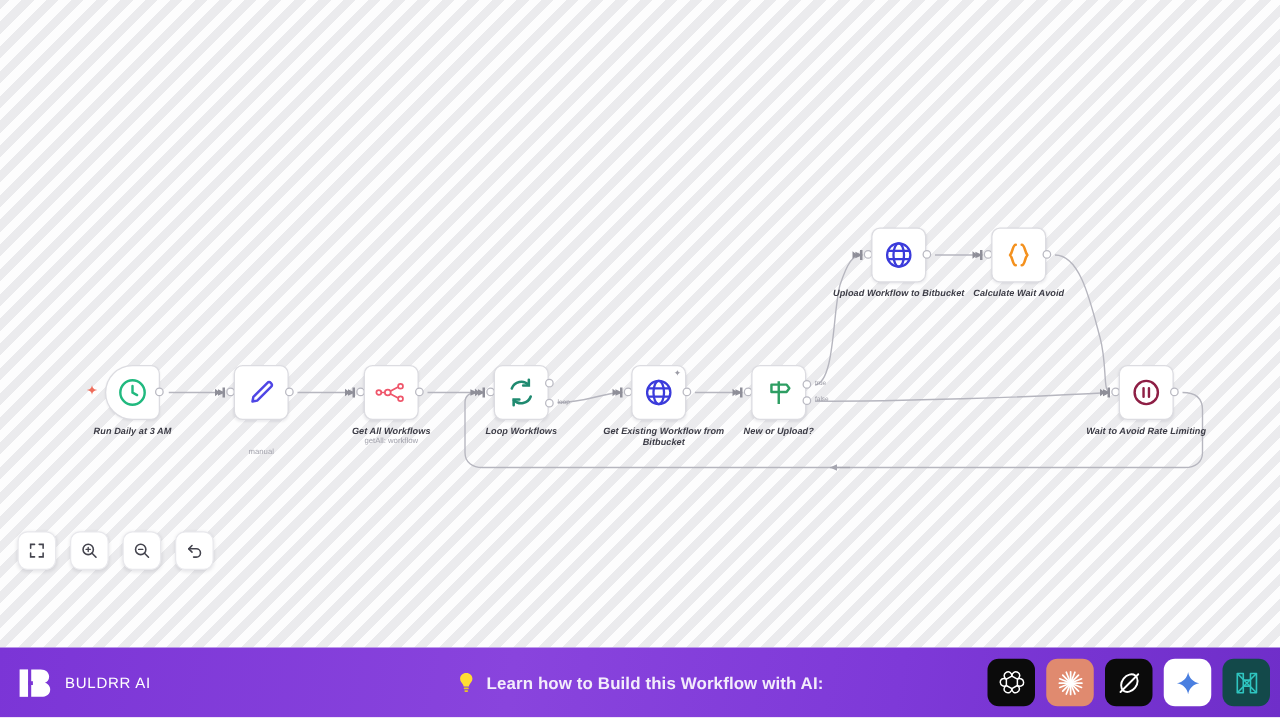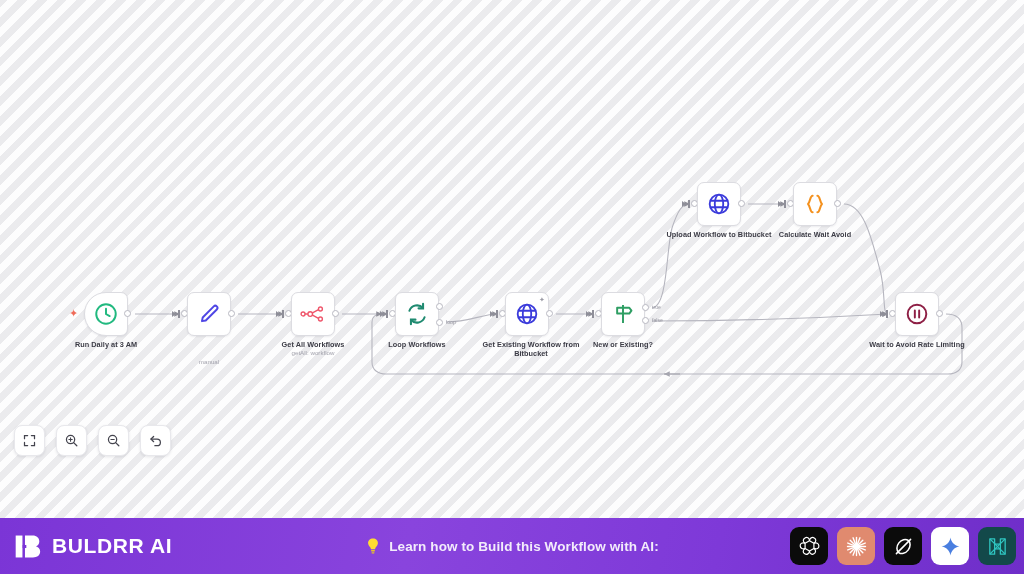--- a/index.html
+++ b/index.html
@@ -42,20 +42,21 @@
   .node-label {
     position: absolute;
     text-align: center;
     font-size: 7.3px;
     line-height: 9.2px;
     color: #3c3c46;
     font-weight: 600;
     letter-spacing: 0.05px;
     width: 128px;
     pointer-events: none;
+    font-style: italic;
   }
   .node-sub {
     position: absolute;
     text-align: center;
     font-size: 6.2px;
     line-height: 8px;
     color: #a3a3ad;
     font-weight: 400;
     width: 128px;
     pointer-events: none;
@@ -106,21 +107,21 @@
   #footer {
     position: absolute; left: 0; bottom: 0; width: 1024px; height: 56px;
     background: linear-gradient(100deg, #7b35d6 0%, #8944dd 40%, #7e39d8 70%, #6f2ec9 100%);
     display: flex; align-items: center;
   }
   #brand { display:flex; align-items:center; gap: 11px; margin-left: 14px; }
   #brand-mark {
     width: 27px; height: 27px; position: relative;
   }
   #brand-name {
-    color:#ffffff; font-size: 21px; font-weight: 700; letter-spacing: 0.6px;
+    color:#ffffff; font-size: 12px; font-weight: 400; letter-spacing: 0.6px;
   }
   #promo {
     position:absolute; left: 0; right: 0; margin: 0 auto;
     display:flex; align-items:center; justify-content:center; gap: 8px;
     width: 420px;
   }
   #promo-text { color:#f3ecfb; font-size: 13.5px; font-weight: 700; letter-spacing: 0.1px; }
   #logos { position:absolute; right: 8px; display:flex; gap: 9px; align-items:center; }
   .logo-tile {
     width: 38px; height: 38px; border-radius: 9px;
@@ -243,21 +244,21 @@
     <div class="node" style="left:601px; top:292px;">
       <svg class="glyph" viewBox="0 0 24 24" fill="none" stroke="#2e9e63" stroke-width="1.8" stroke-linejoin="round">
         <path d="M12 3.6 L12 20.4"></path>
         <path d="M6.6 6.2 L17.8 6.2 L19.8 8.9 L17.8 11.6 L6.6 11.6 z"></path>
       </svg>
     </div>
     <div class="port" style="left:642px; top:304px;"></div>
     <div class="port-label" style="left:652px; top:304px;">true</div>
     <div class="port" style="left:642px; top:317px;"></div>
     <div class="port-label" style="left:652px; top:317px;">false</div>
-    <div class="node-label" style="left:559px; top:340px;">New or Existing?</div>
+    <div class="node-label" style="left:559px; top:340px;">New or Upload?</div>
 
     <div class="in-bar" style="left:688px; top:200px;"></div>
     <div class="in-arrow" style="left:682px; top:200.5px;"></div>
     <div class="port" style="left:691px; top:200px;"></div>
     <div class="node" style="left:697px; top:182px;">
       <svg class="glyph" viewBox="0 0 24 24" fill="none" stroke="#3b3bdb" stroke-width="1.7">
         <circle cx="12" cy="12" r="8.6"></circle>
         <ellipse cx="12" cy="12" rx="3.9" ry="8.6"></ellipse>
         <path d="M3.6 9 L20.4 9 M3.6 15 L20.4 15"></path>
       </svg>

